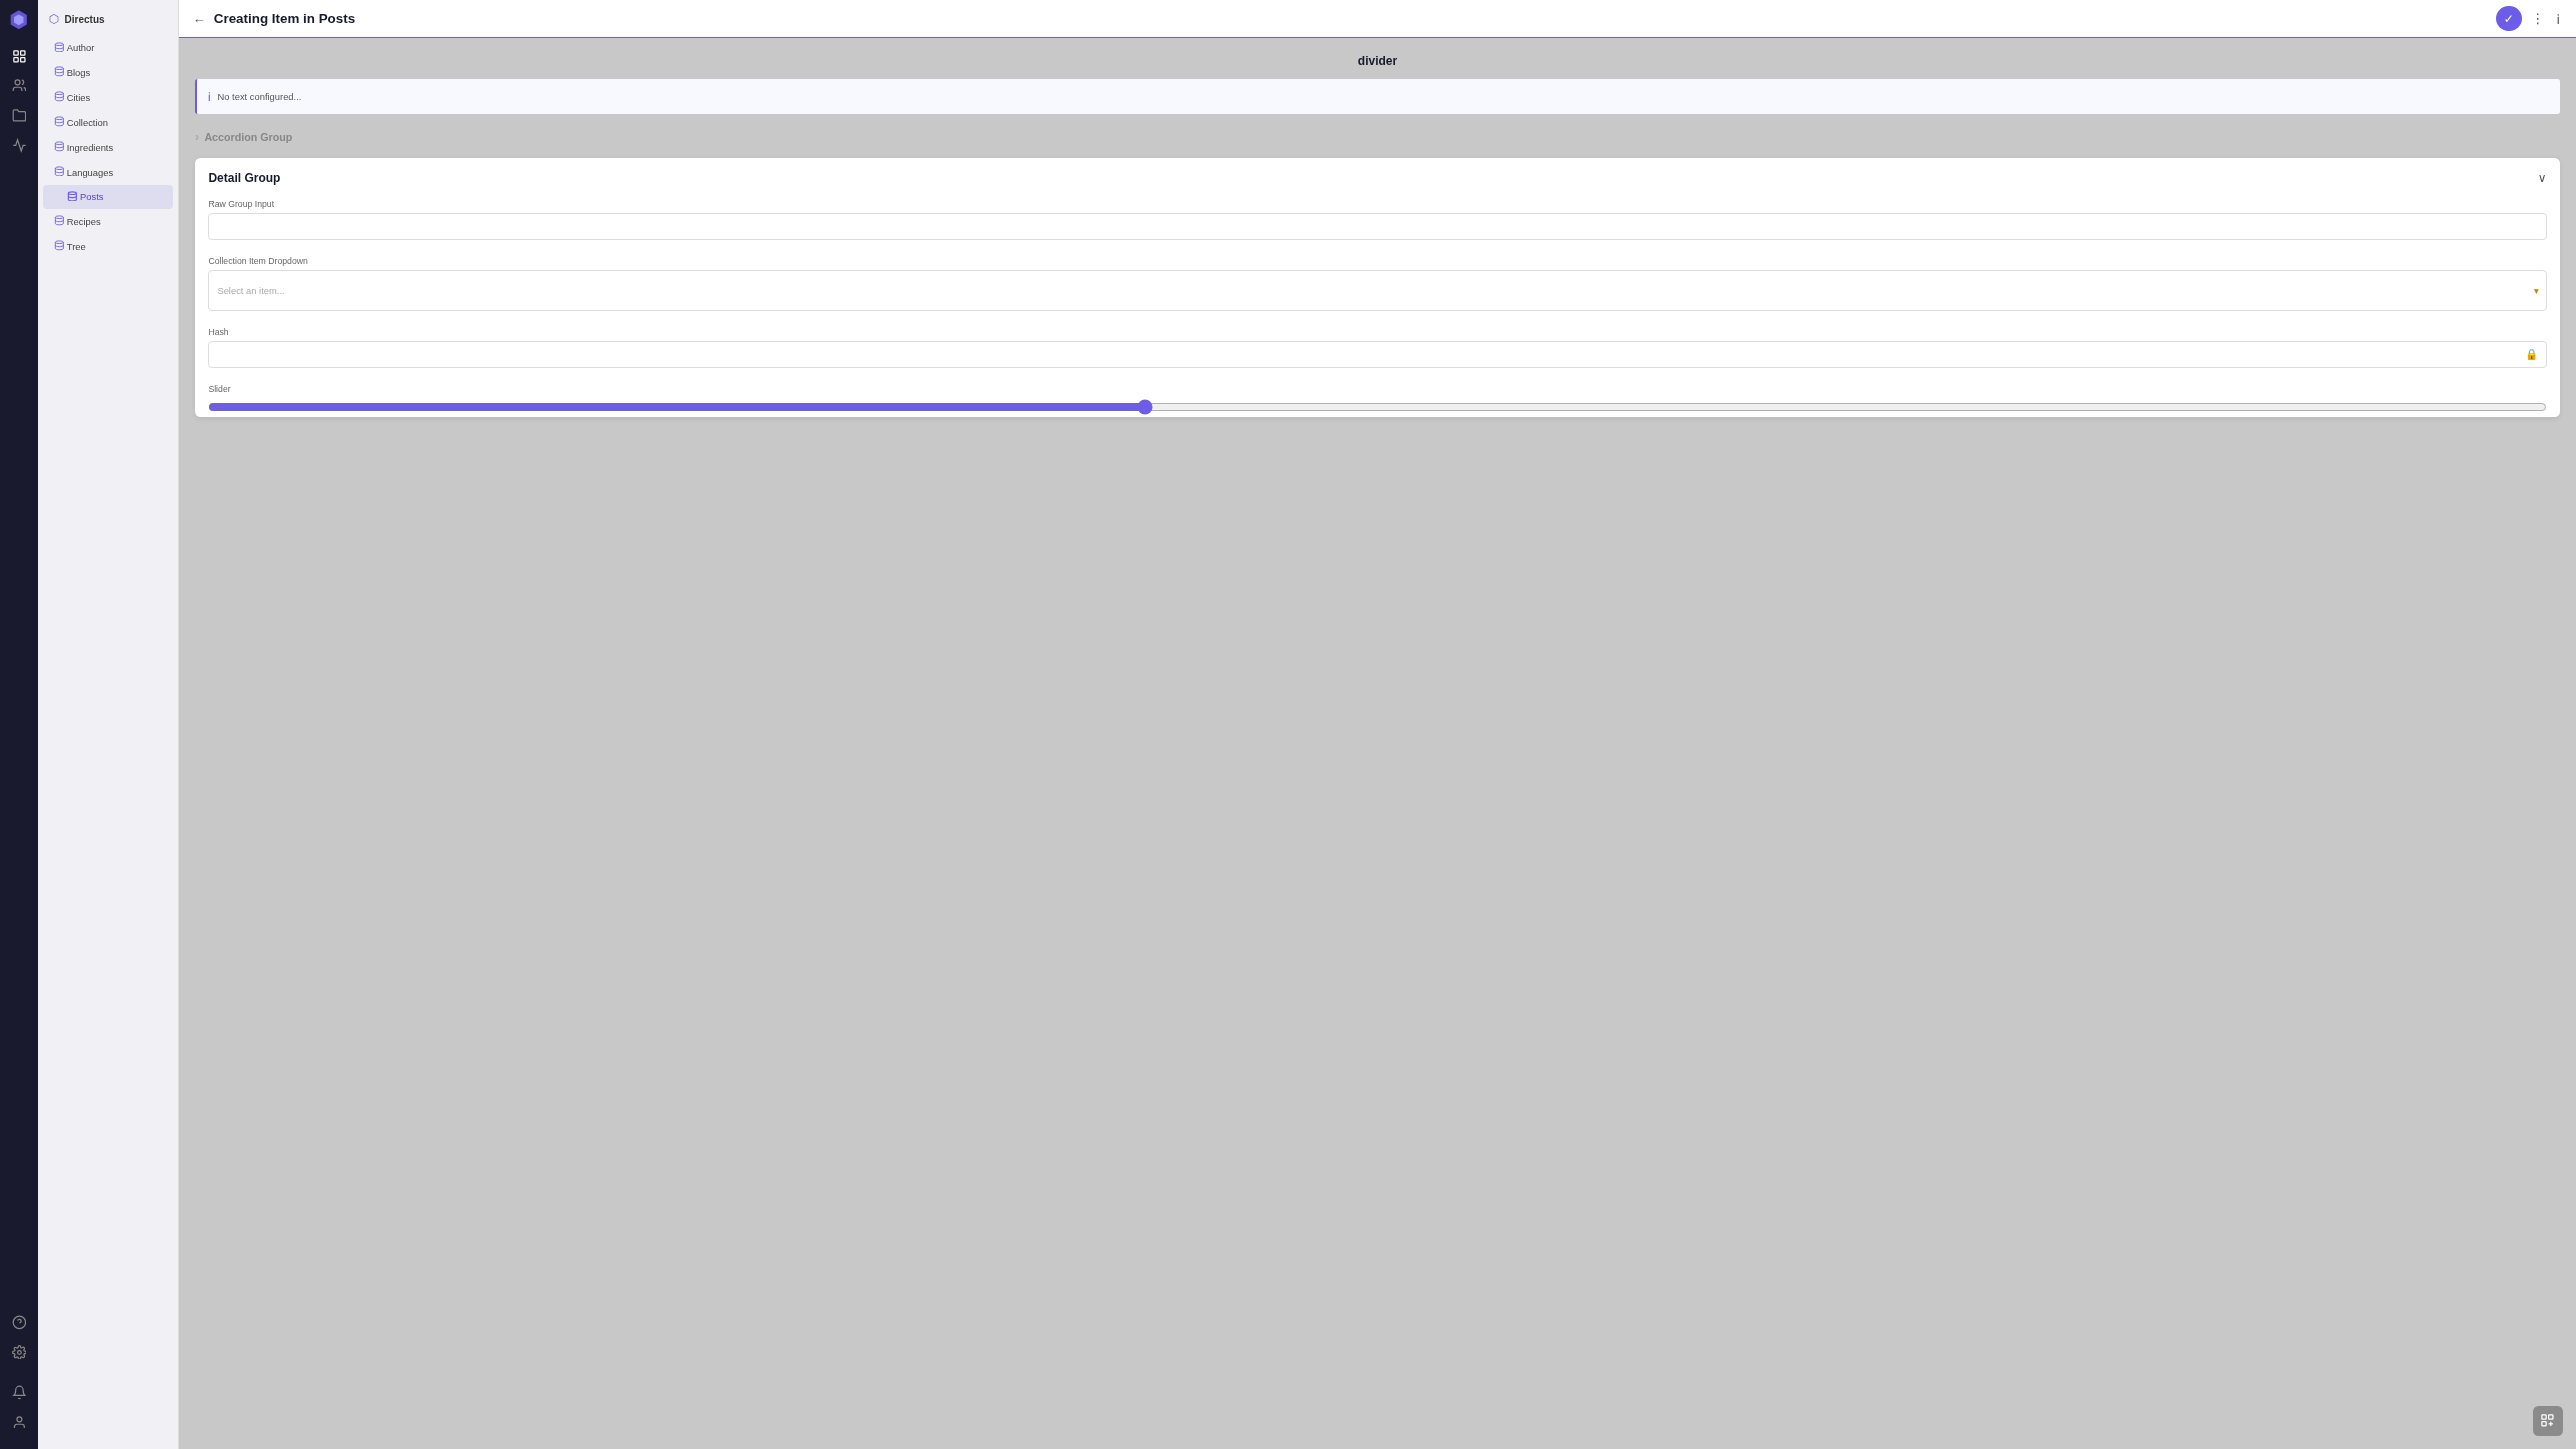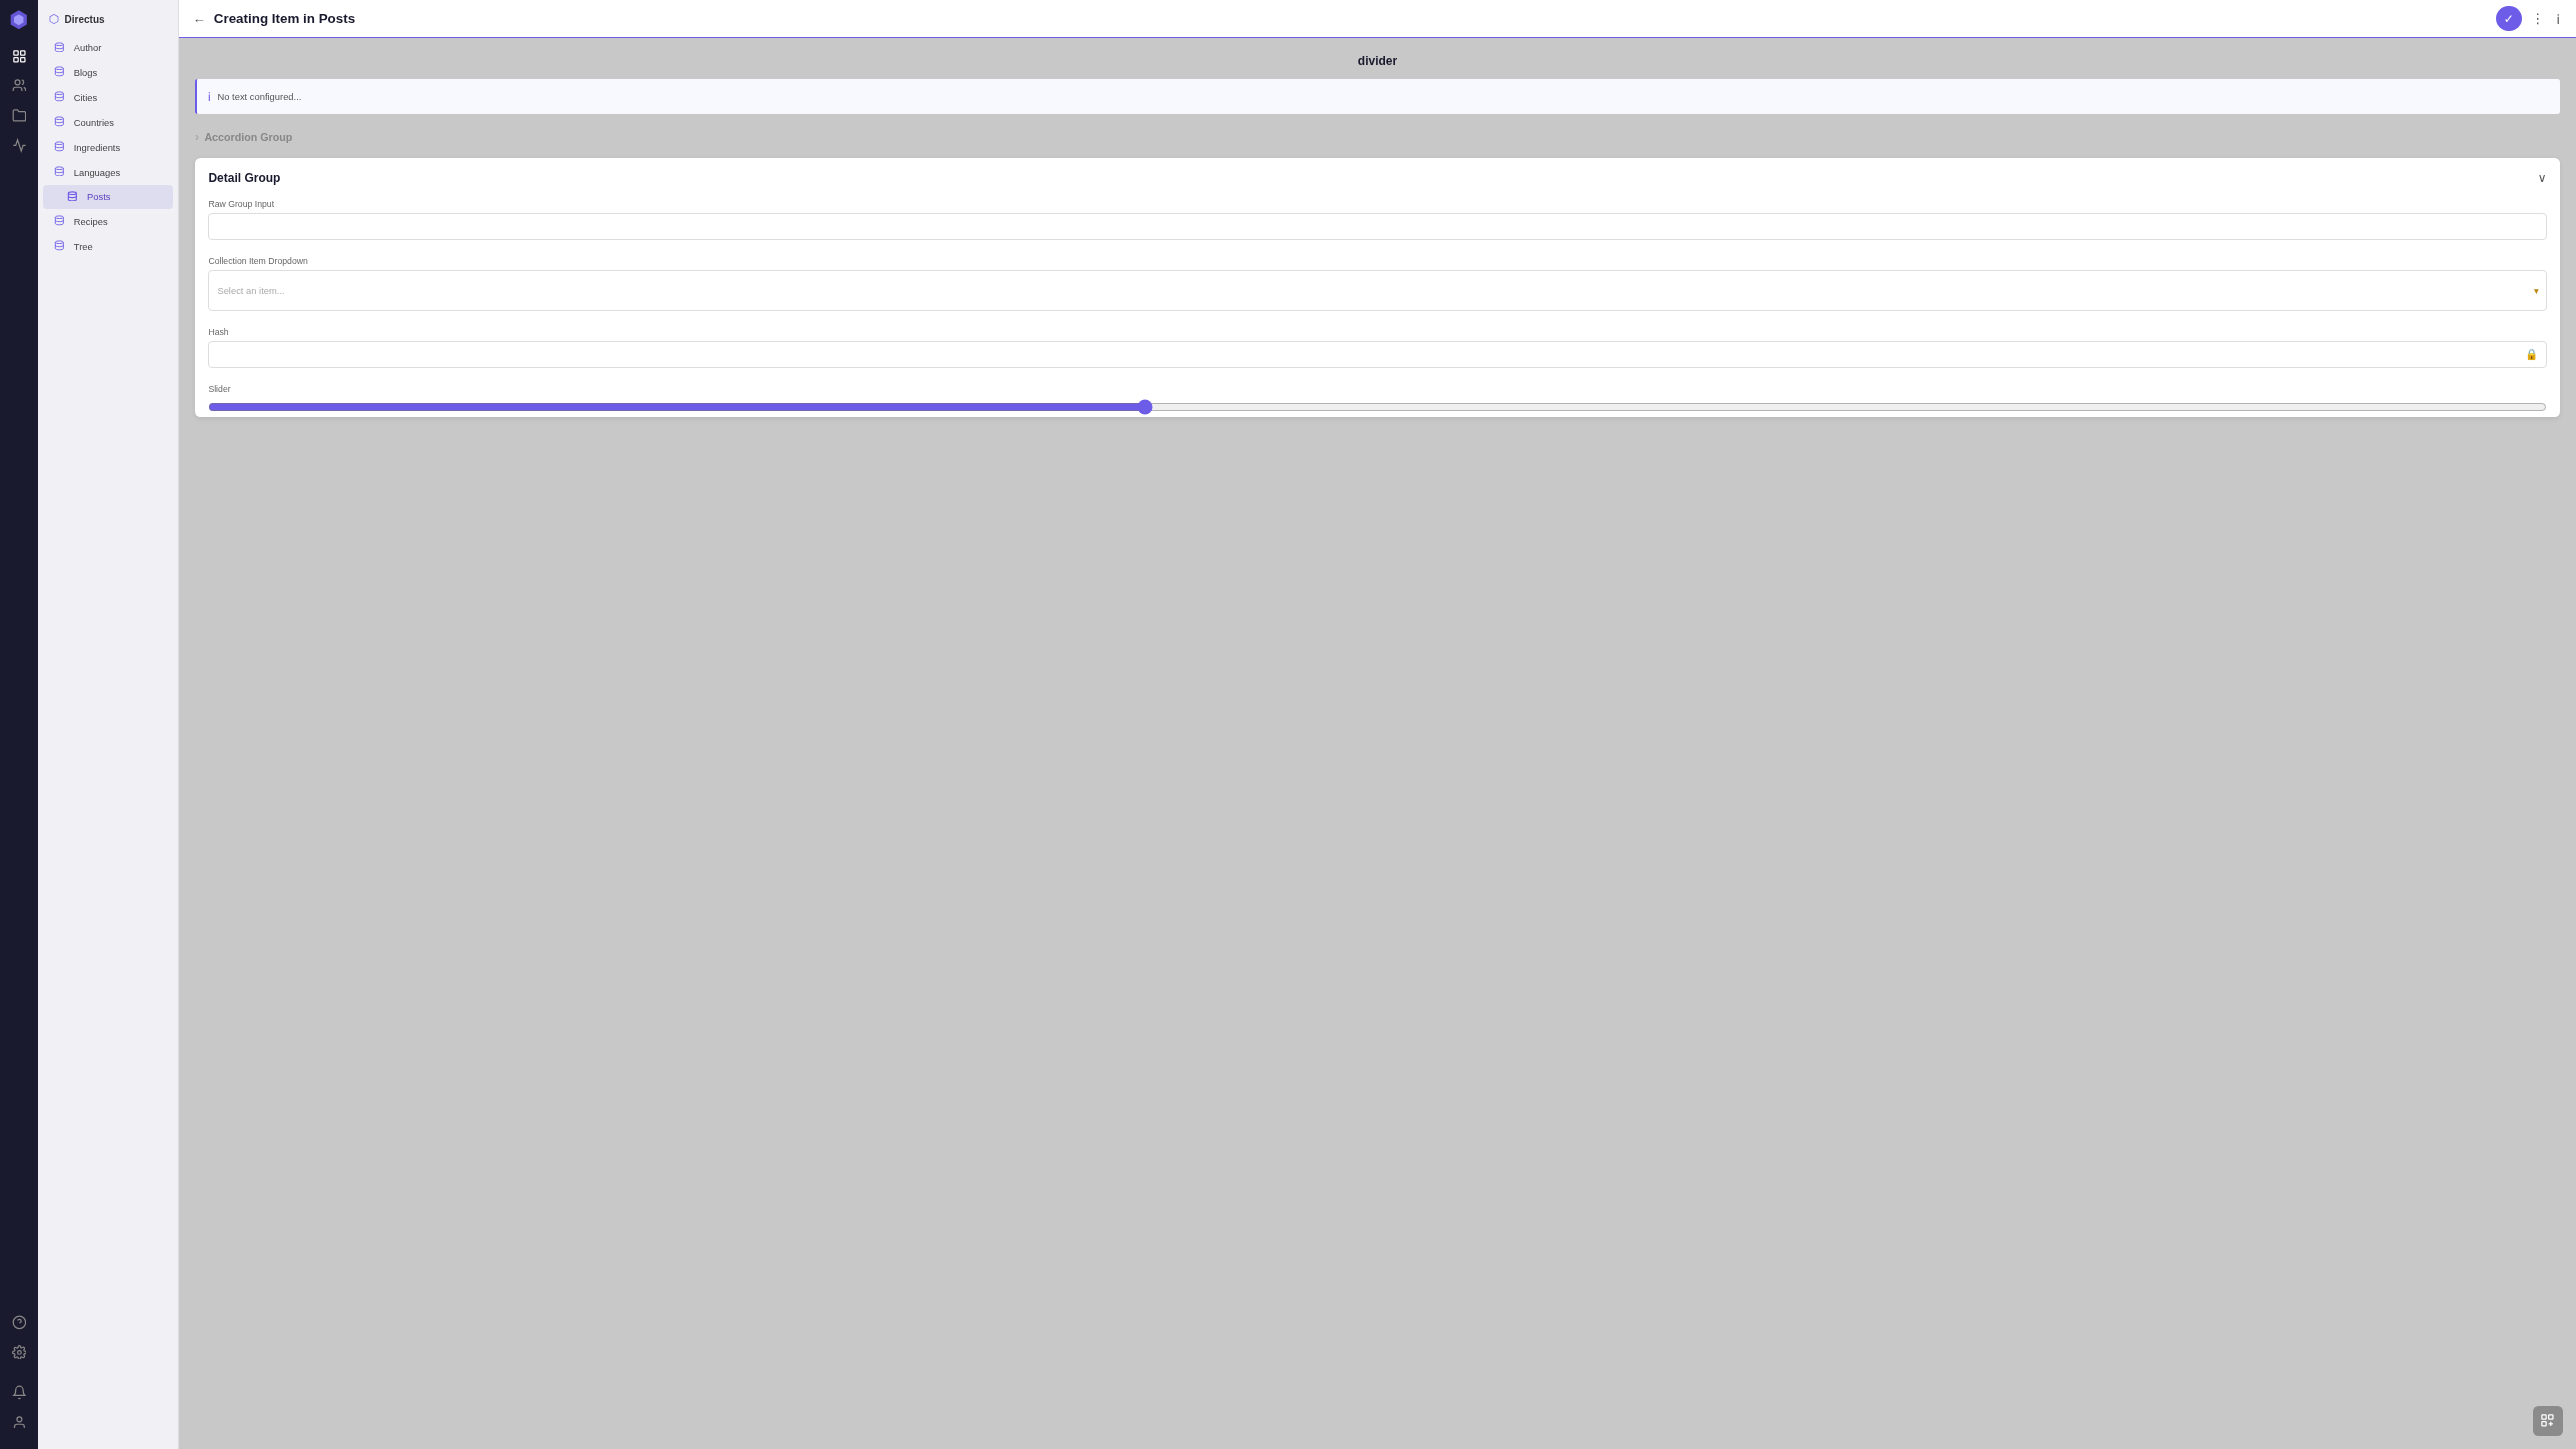--- a/index.html
+++ b/index.html
@@ -48,21 +48,21 @@
       margin-bottom: 2.7px;
     }
     .sidebar-header .app-name {
       font-size: 10px;
       font-weight: 600;
       color: #333;
     }
     .sidebar-item {
       display: flex;
       align-items: center;
-      gap: 9px;
+      gap: 2px;
       padding: 5.4px 10.7px;
       cursor: pointer;
       border-radius: 4px;
       margin: 0.7px 5.4px;
       color: #444;
       font-size: 9.4px;
     }
     .sidebar-item.active { background: rgba(100,80,200,0.12); color: #5a3fc0; font-weight: 400; padding-left: 24px; }
     .sidebar-item .si-icon {
       color: #6c5ce7;
@@ -400,21 +400,21 @@
     <span>Cities</span>
   </div>
   <div class="sidebar-item">
     <span class="si-icon">
       <svg width="10.7" height="10.7" viewBox="0 0 24 24" fill="none" stroke="#6c5ce7" stroke-width="2">
         <ellipse cx="12" cy="5" rx="9" ry="3"></ellipse>
           <path d="M21 12c0 1.66-4 3-9 3s-9-1.34-9-3"></path>
           <path d="M3 5v14c0 1.66 4 3 9 3s9-1.34 9-3V5"></path>
       </svg>
     </span>
-    <span>Countries</span>
+    <span>Collection</span>
   </div>
   <div class="sidebar-item">
     <span class="si-icon">
       <svg width="10.7" height="10.7" viewBox="0 0 24 24" fill="none" stroke="#6c5ce7" stroke-width="2">
         <ellipse cx="12" cy="5" rx="9" ry="3"></ellipse>
           <path d="M21 12c0 1.66-4 3-9 3s-9-1.34-9-3"></path>
           <path d="M3 5v14c0 1.66 4 3 9 3s9-1.34 9-3V5"></path>
       </svg>
     </span>
     <span>Ingredients</span>

